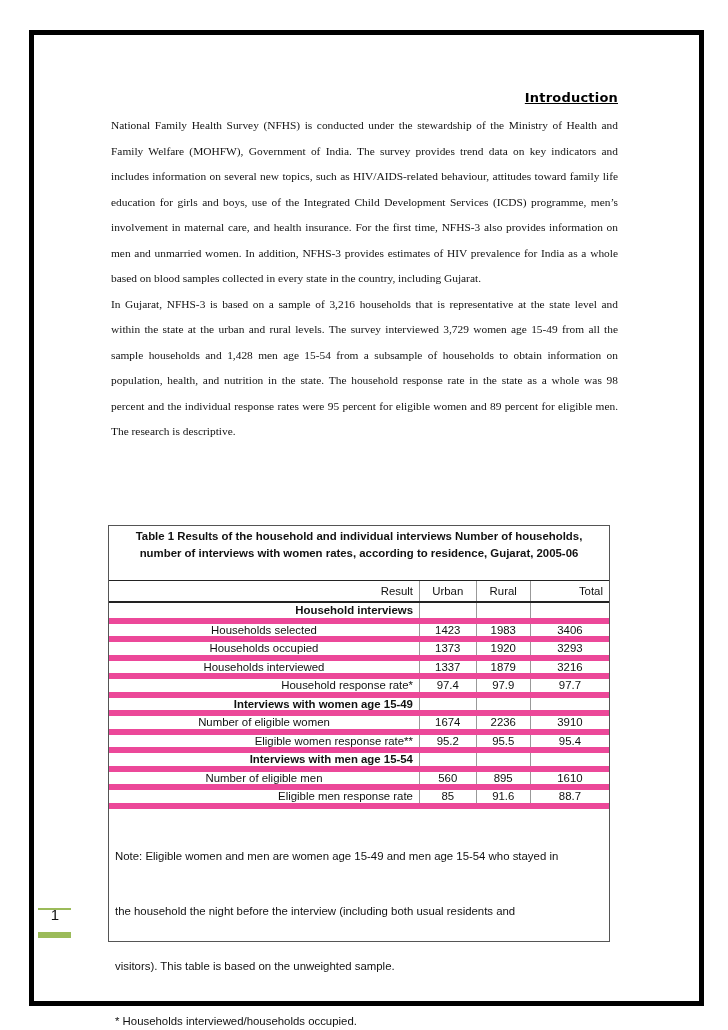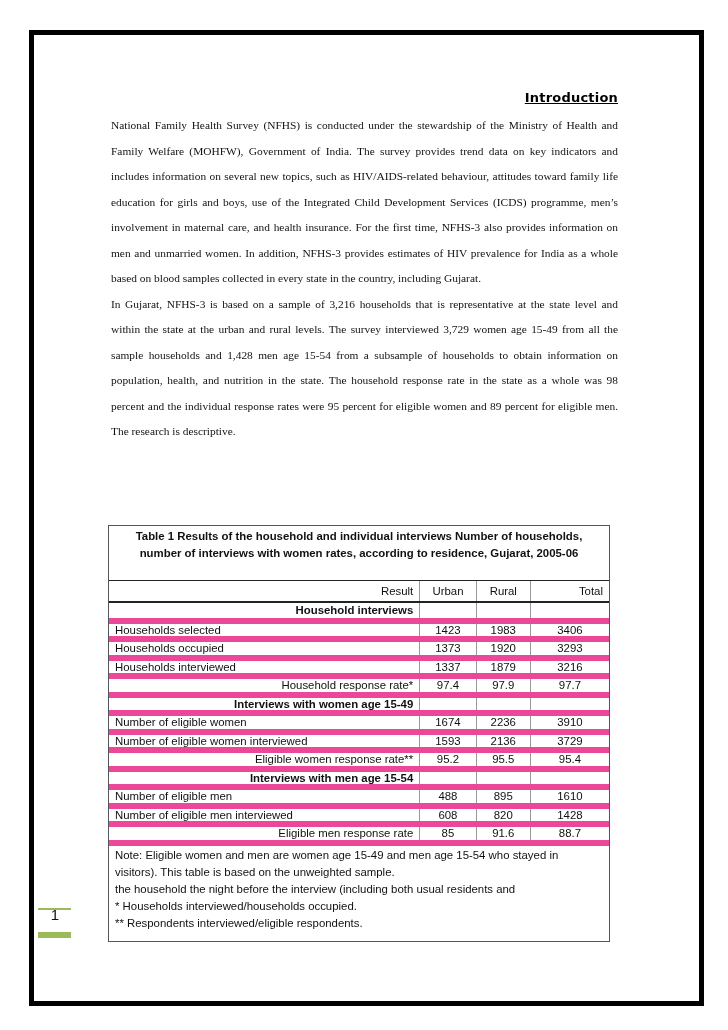--- a/index.html
+++ b/index.html
@@ -29,23 +29,23 @@
   }
   table { border-collapse:collapse; width:100%; font-size:11.4px; }
   td { border-bottom:6px solid #ec4899; height:18.5px; padding:0 6px; box-sizing:border-box; white-space:nowrap; }
   td.num { text-align:center; border-left:1px solid #999; }
   td.c1 { width:324px;text-align:right; }
   td.c2 { width:58px; }
   td.c3 { width:56px; }
   td.c4 { width:64px;padding-left:48px; }
   tr.head td { border-bottom:2px solid #222; height:21px; }
   tr.section td.c1 { font-weight:bold; }
-  td.indent { text-align:left; }
+  td.indent { text-align:center; }
   .notes { font-size:11.4px; line-height:17px; padding:1px 6px; }
-  .notes div { white-space:nowrap; }
+  .notes div { white-space:nowrap;margin-top:38px; }
   .pagenum {
     position:absolute; left:38px; top:906px; width:34px; text-align:center;
     font-family:"Liberation Sans", sans-serif; font-size:15px; color:#111;
   }
   .pn-top { position:absolute; left:38px; top:908px; width:33px; height:2px; background:#9bbb59; }
   .pn-bot { position:absolute; left:38px; top:932px; width:33px; height:6px; background:#9bbb59; }
 </style>
 </head>
 <body>
 
@@ -103,61 +103,49 @@
         <td class="num"></td>
         <td class="num"></td>
       </tr>
       <tr>
         <td class="c1 indent">Number of eligible women</td>
         <td class="num">1674</td>
         <td class="num">2236</td>
         <td class="num">3910</td>
       </tr>
       <tr>
-        <td class="c1 indent">Number of eligible women interviewed</td>
-        <td class="num">1593</td>
-        <td class="num">2136</td>
-        <td class="num">3729</td>
-      </tr>
-      <tr>
         <td class="c1">Eligible women response rate**</td>
         <td class="num">95.2</td>
         <td class="num">95.5</td>
         <td class="num">95.4</td>
       </tr>
       <tr class="section">
         <td class="c1">Interviews with men age 15-54</td>
         <td class="num"></td>
         <td class="num"></td>
         <td class="num"></td>
       </tr>
       <tr>
         <td class="c1 indent">Number of eligible men</td>
-        <td class="num">488</td>
+        <td class="num">560</td>
         <td class="num">895</td>
         <td class="num">1610</td>
-      </tr>
-      <tr>
-        <td class="c1 indent">Number of eligible men interviewed</td>
-        <td class="num">608</td>
-        <td class="num">820</td>
-        <td class="num">1428</td>
       </tr>
       <tr>
         <td class="c1">Eligible men response rate</td>
         <td class="num">85</td>
         <td class="num">91.6</td>
         <td class="num">88.7</td>
       </tr>
     </tbody>
   </table>
   <div class="notes">
     <div>Note: Eligible women and men are women age 15-49 and men age 15-54 who stayed in</div>
+    <div>the household the night before the interview (including both usual residents and</div>
     <div>visitors). This table is based on the unweighted sample.</div>
-    <div>the household the night before the interview (including both usual residents and</div>
     <div> * Households interviewed/households occupied.</div>
     <div> ** Respondents interviewed/eligible respondents.</div>
   </div>
 </div>
 
 <div class="pn-top"></div>
 <div class="pagenum">1</div>
 <div class="pn-bot"></div>
 
 </body></html>

